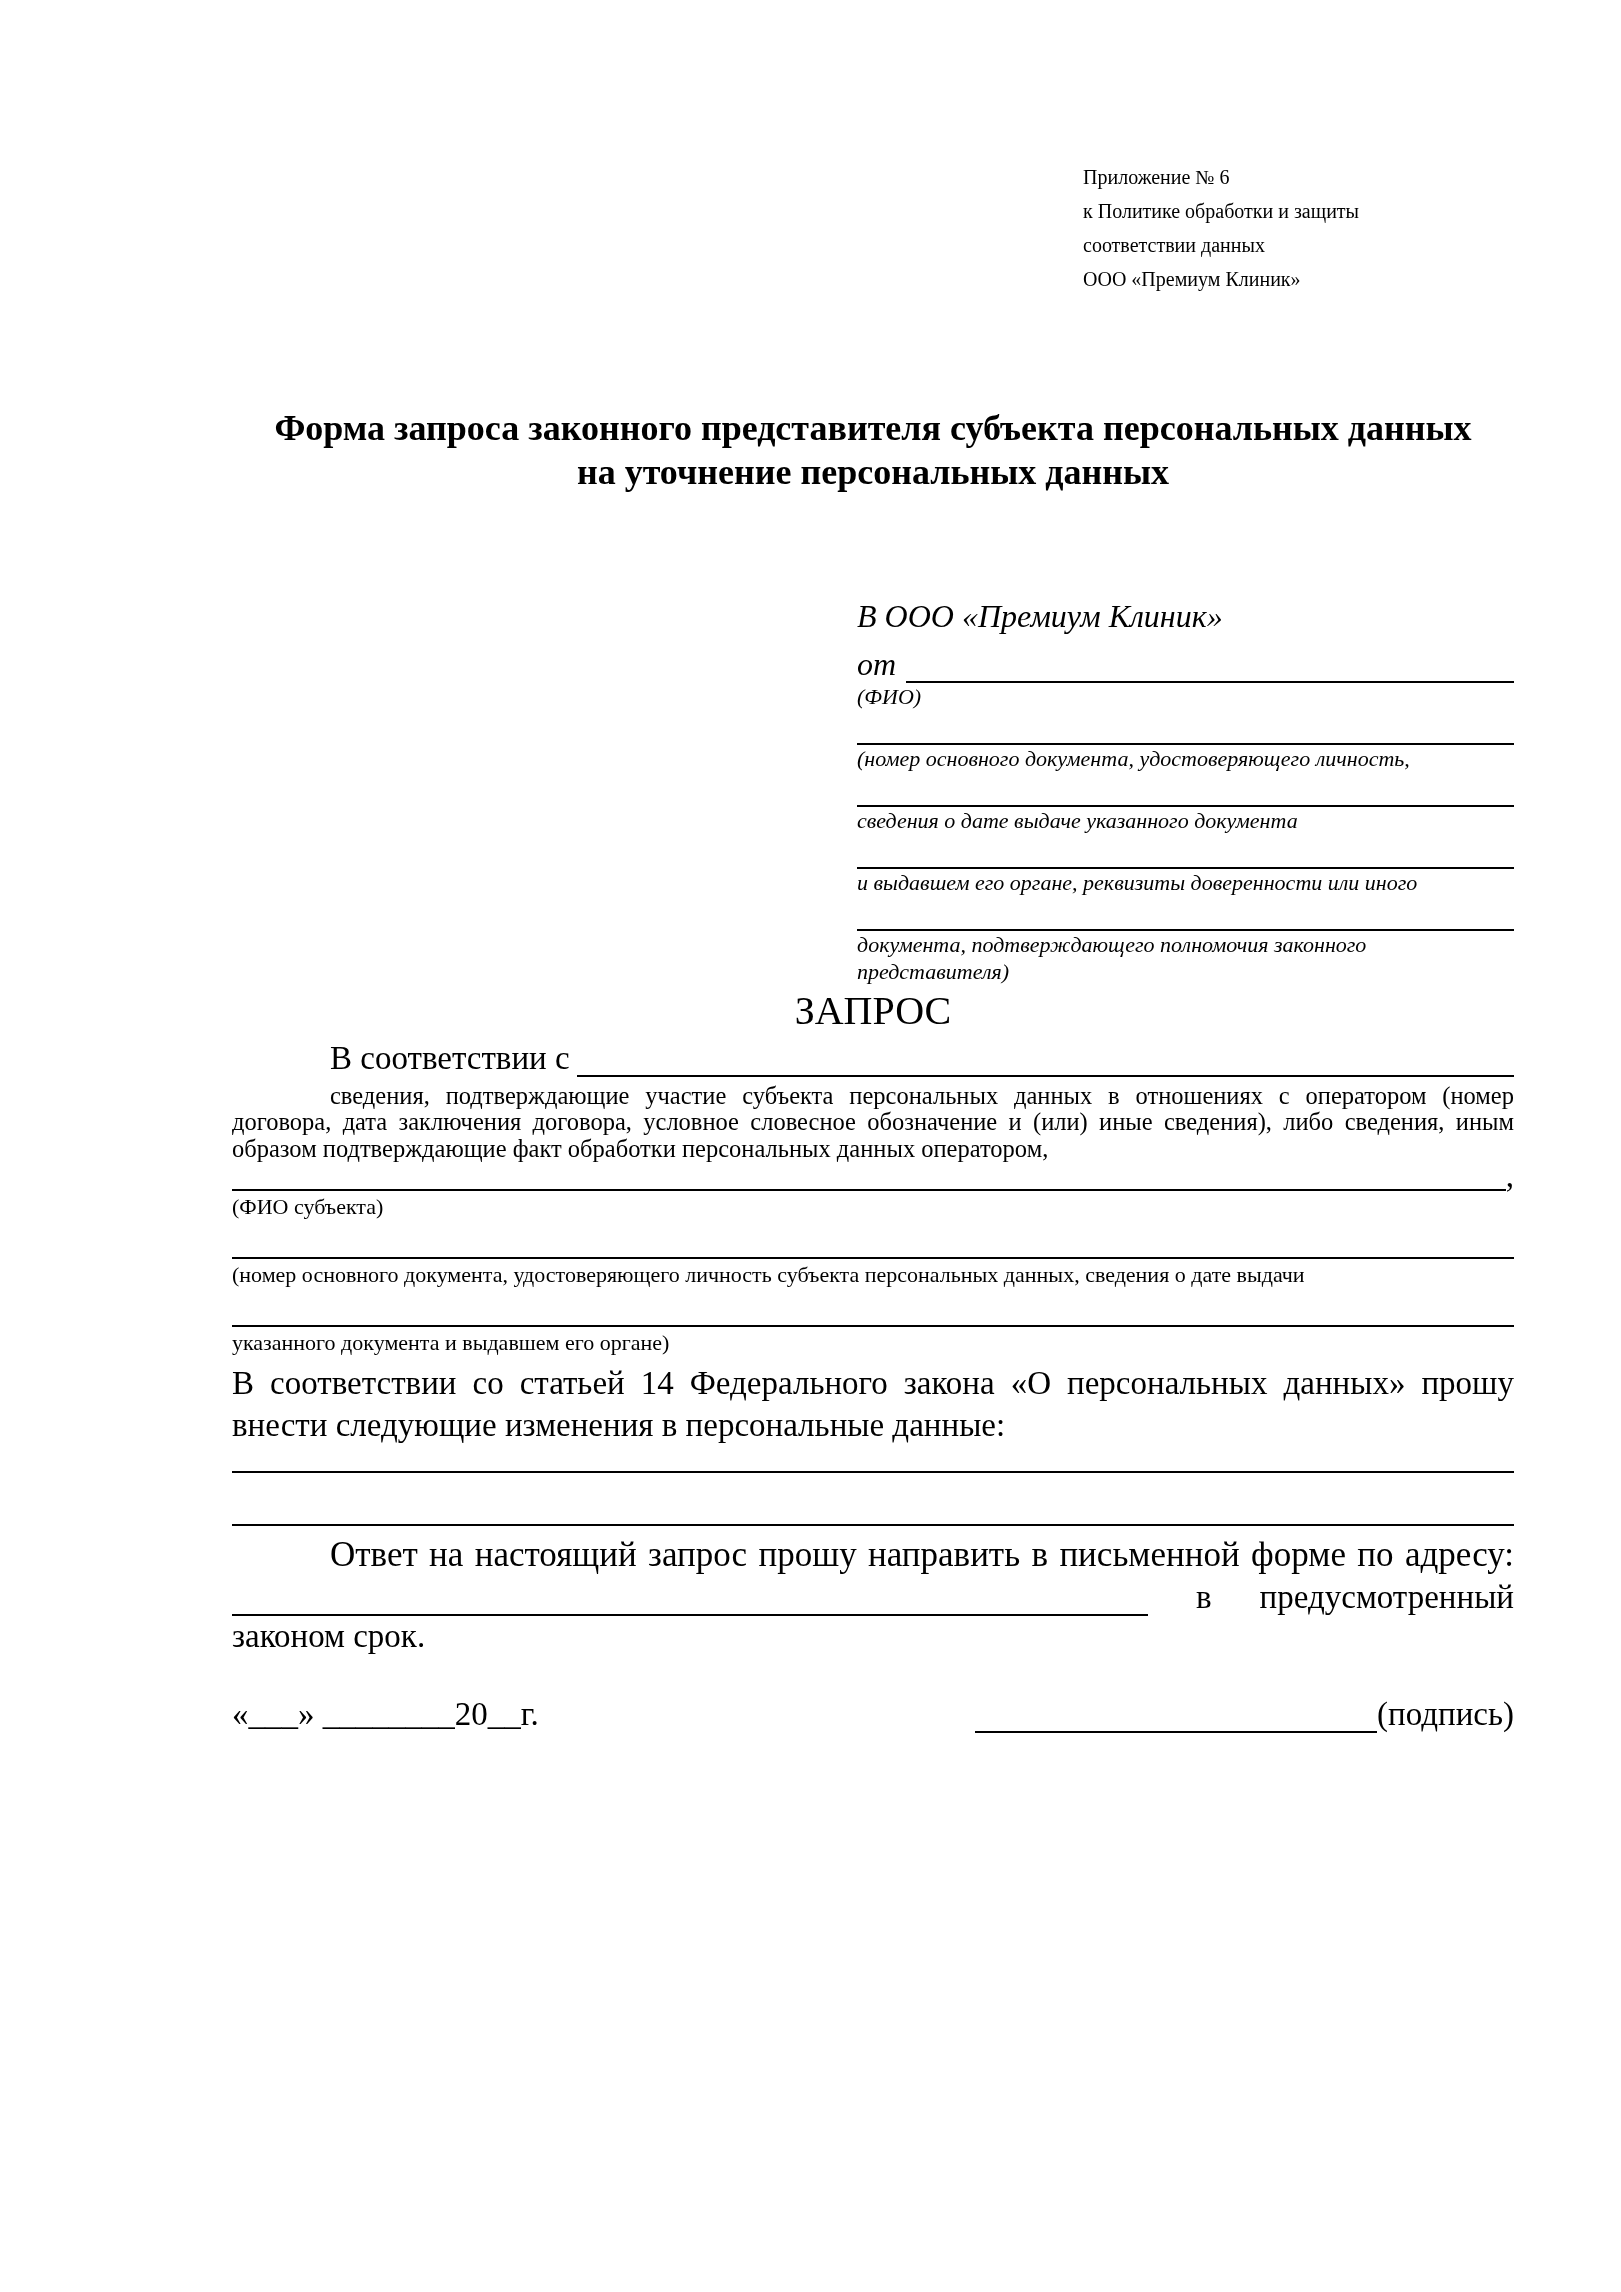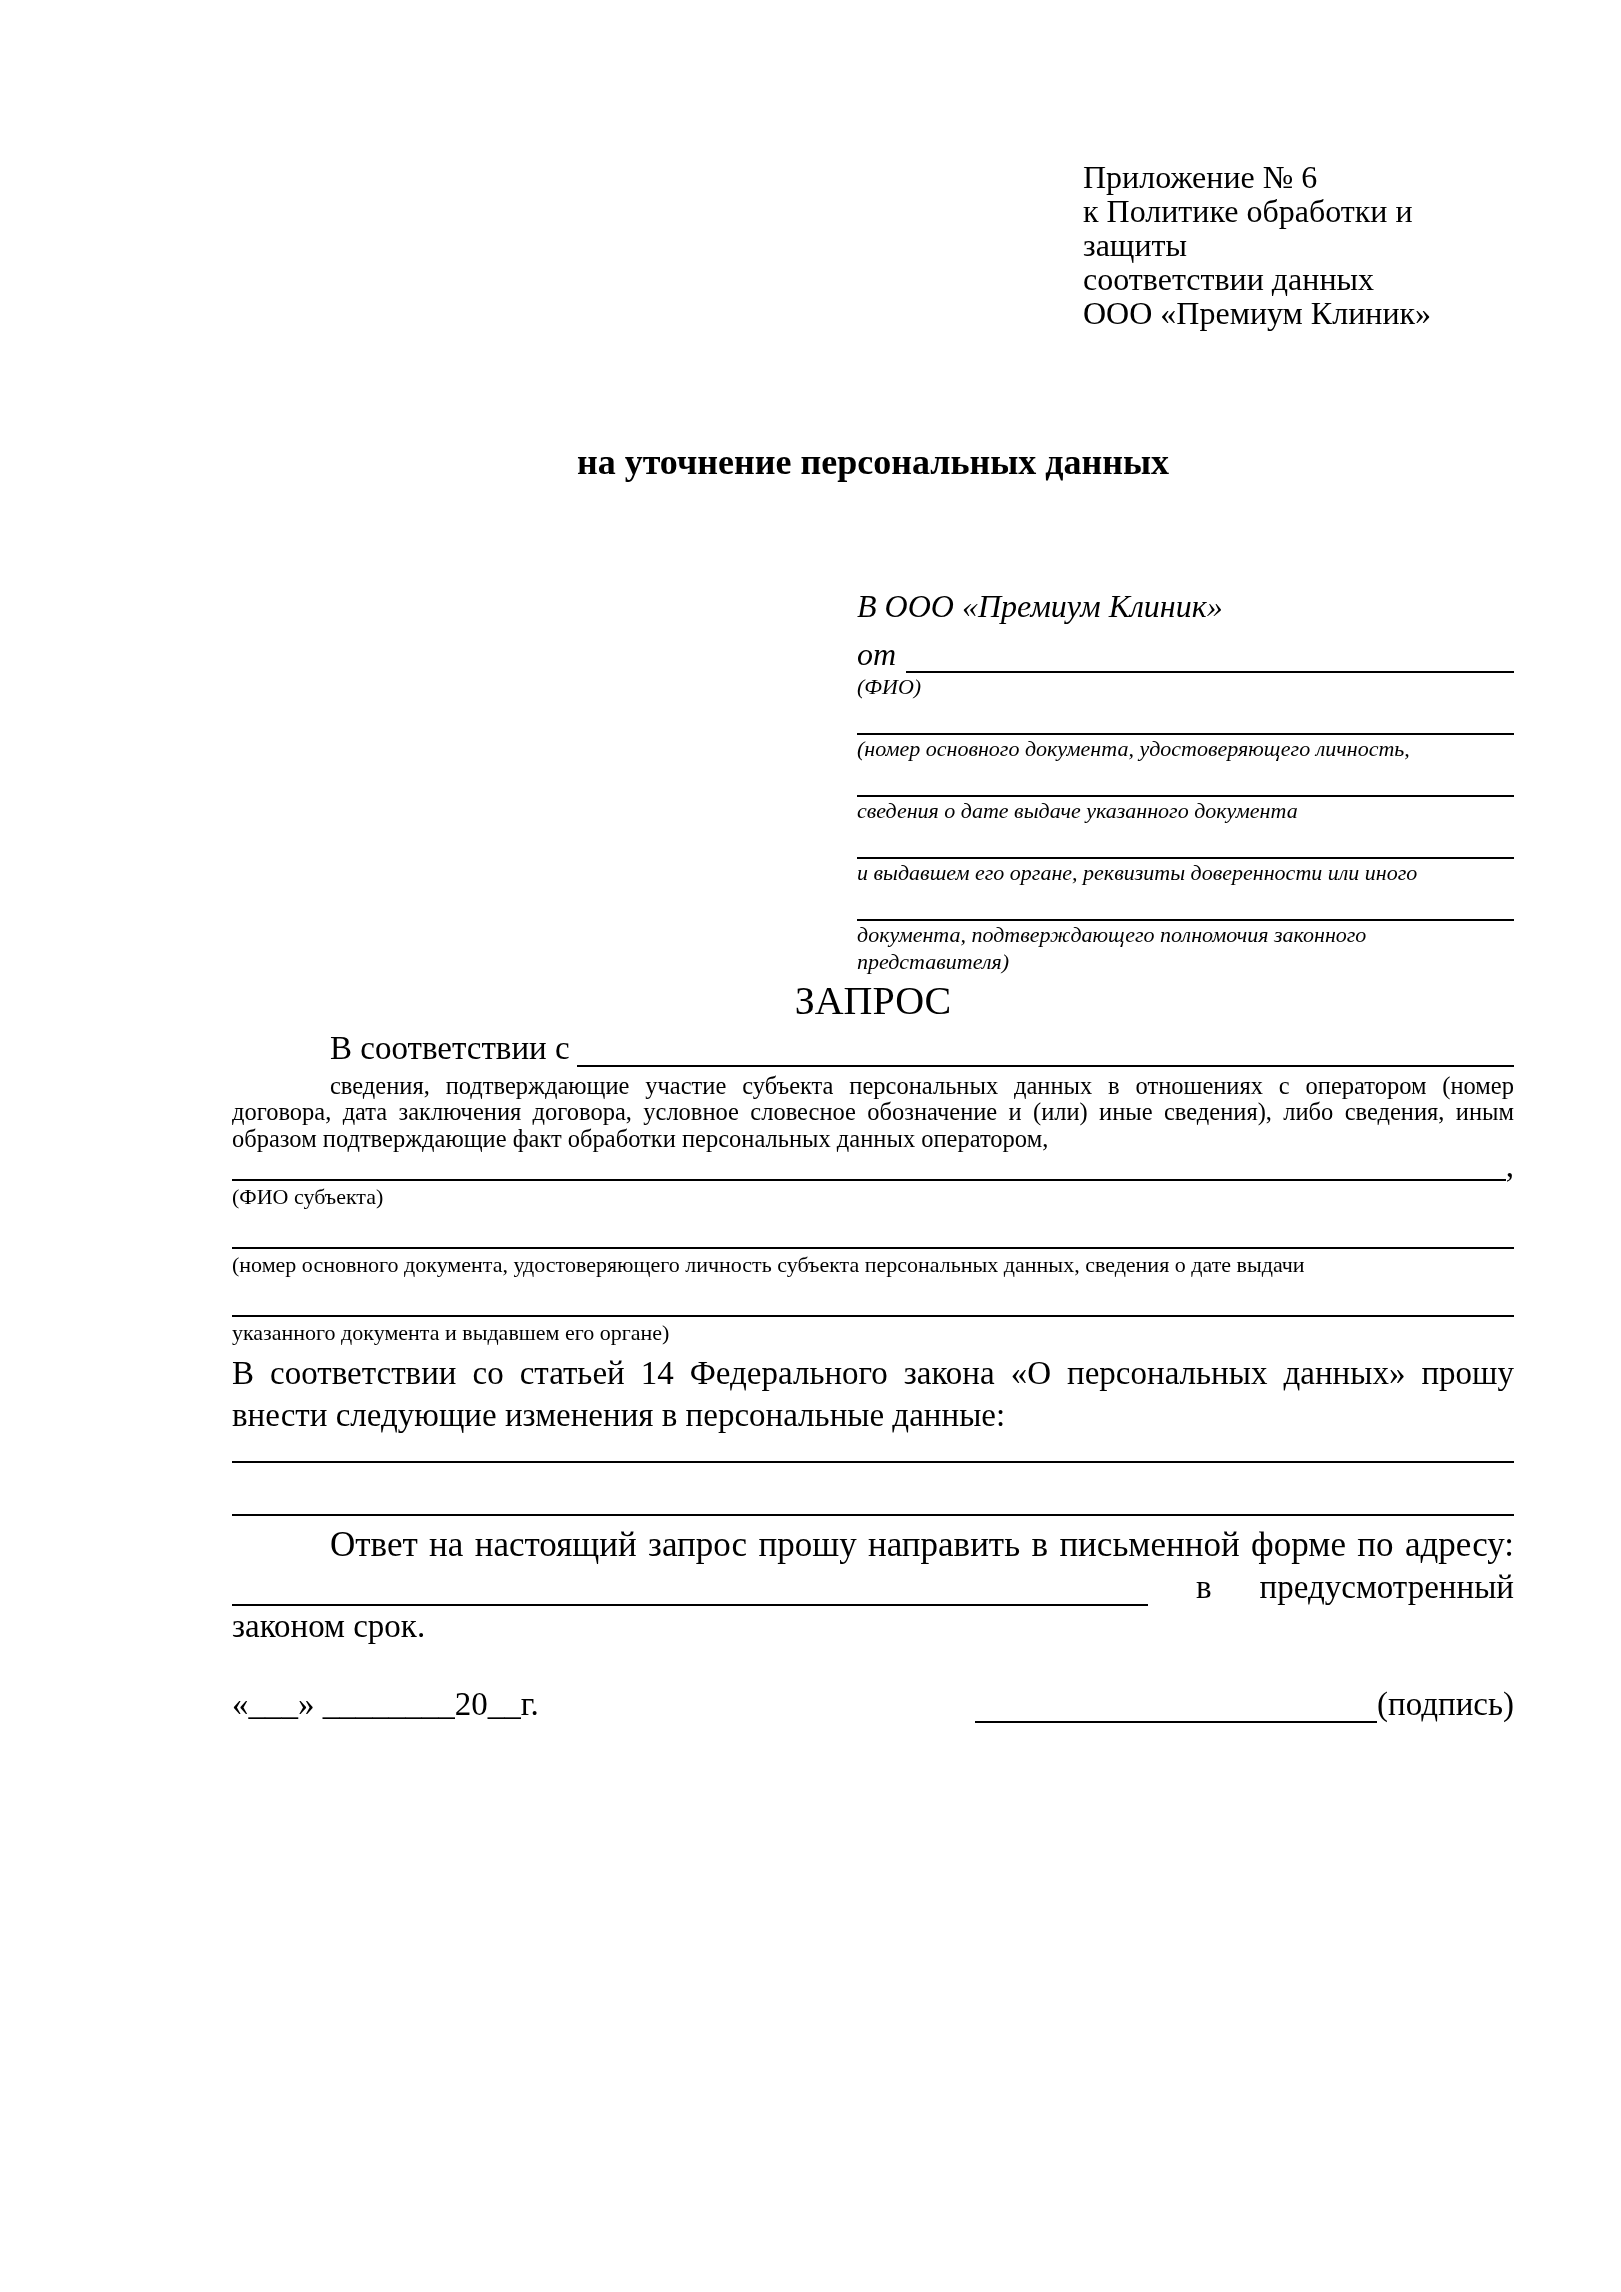--- a/index.html
+++ b/index.html
@@ -5,21 +5,21 @@
   html,body { margin:0; padding:0; background:#ffffff; }
   .page {
     position:relative;
     width:1621px; height:2293px;
     background:#ffffff; color:#000;
     font-family:"Liberation Serif","DejaVu Serif",serif;
     box-sizing:border-box;
     padding:160px 107px 0 232px;
     overflow:hidden;
   }
-  .appendix { margin-left:851px; font-size:32px; line-height:34px; }
+  .appendix { margin-left:851px; font-size:20px; line-height:34px; }
   .doc-title { margin-top:110px; text-align:center; font-weight:bold; font-size:36px; line-height:44px; }
 
   .addr { margin-left:625px; margin-top:103px; font-size:32px;font-style:italic; }
   .addr-org { line-height:39px; }
   .row-from { display:flex; align-items:flex-end; margin-top:11.8px; height:35px; }
   .fill { flex:1 1 auto; border-bottom:2.9px solid #000; height:100%; }
   .row-from .fill { margin-left:9.8px; }
   .cap { font-size:22px; line-height:27.4px; text-align:left; height:29px; }
   .blank { border-bottom:2.9px solid #000; height:31px; }
 
@@ -51,20 +51,21 @@
 <div class="page">
 
   <div class="appendix">
     <div>Приложение № 6</div>
     <div>к Политике обработки и защиты</div>
     <div>соответствии данных</div>
     <div>ООО «Премиум Клиник»</div>
   </div>
 
   <div class="doc-title">
+    <div>Форма запроса законного представителя субъекта персональных данных</div>
     <div>на уточнение персональных данных</div>
   </div>
 
   <div class="addr">
     <div class="addr-org">В ООО «Премиум Клиник»</div>
     <div class="row-from">
       <span>от</span>
       <span class="fill"></span>
     </div>
     <div class="cap">(ФИО)</div>

